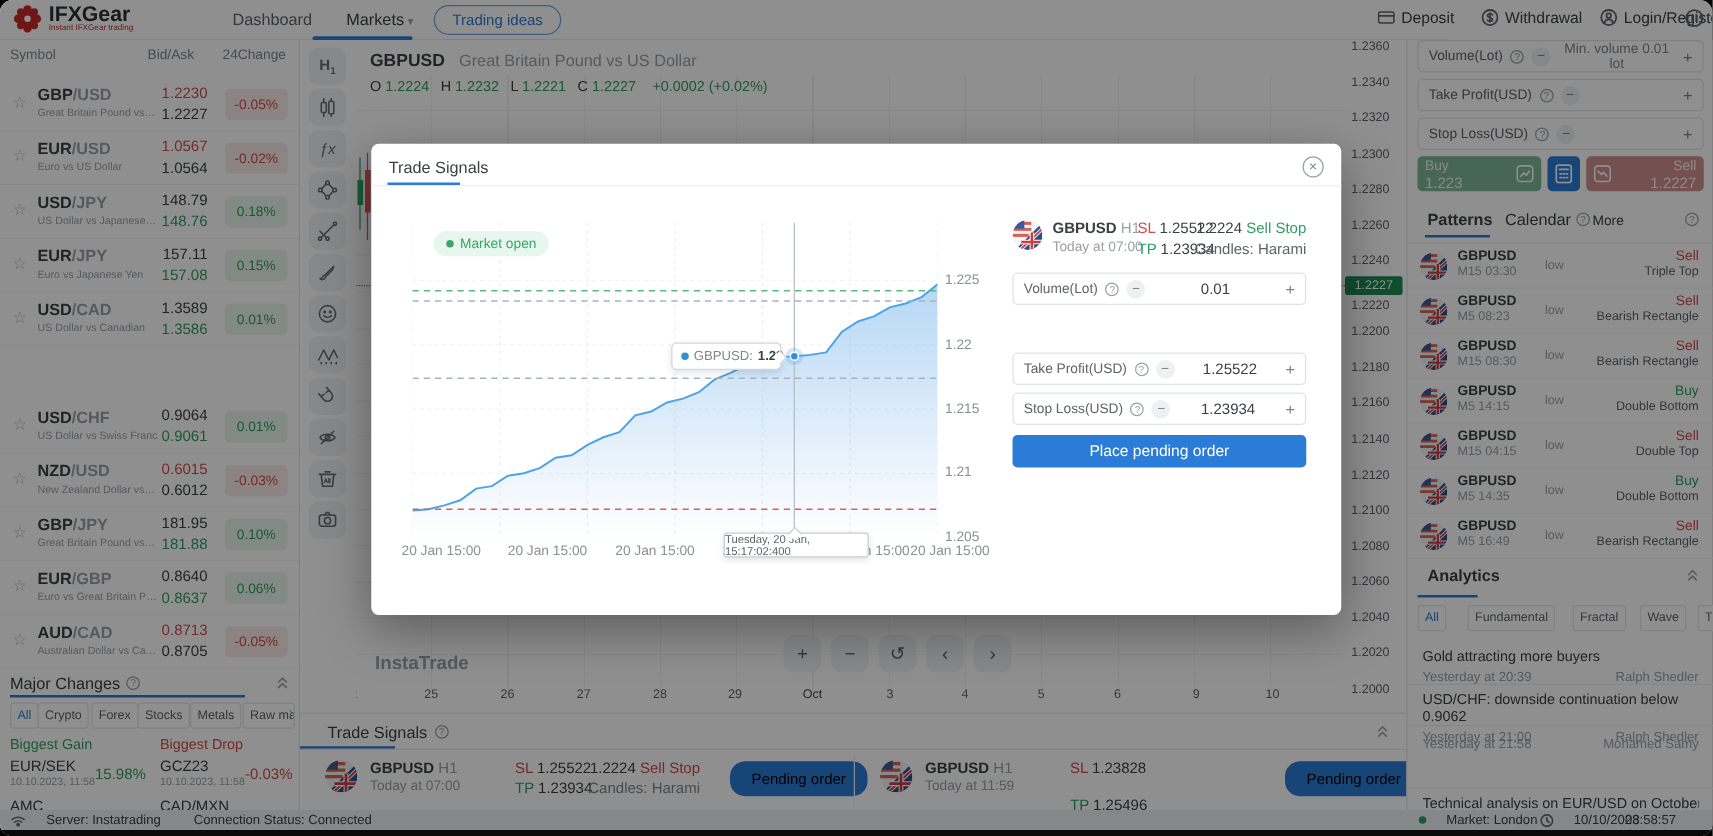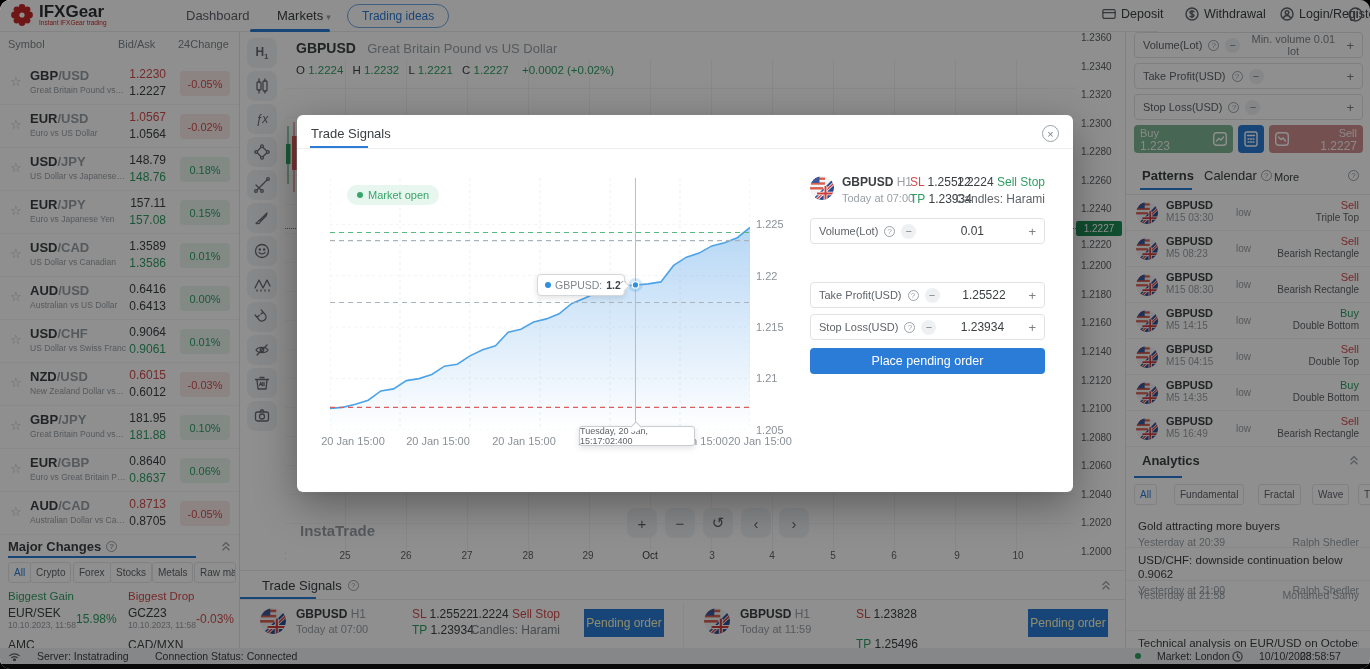--- a/index.html
+++ b/index.html
@@ -26,21 +26,21 @@
 .star{position:absolute;left:10px;top:12px;color:#b8bcc0;font-size:13px}
 .star:after{content:"☆"}
 .wpair{position:absolute;left:30px;top:6px;font-size:13px;font-weight:bold;color:#3c4043}
 .wpair .q{font-weight:bold;color:#9aa0a6}
 .wdesc{position:absolute;left:30px;top:23px;font-size:8.5px;color:#9aa0a6;width:96px;white-space:nowrap;overflow:hidden;text-overflow:ellipsis}
 .wprices{position:absolute;left:100px;top:4px;width:66px;text-align:right;font-size:12px;line-height:17px;color:#3c4043}
 .badge{position:absolute;left:180px;top:9px;width:50px;height:25px;border-radius:4px;font-size:11px;display:flex;align-items:center;justify-content:center}
 .badge-up{background:#e9f6ef;color:#2e9e63}
 .badge-dn{background:#faeaea;color:#d14b4b}
 
-.mc-title{position:absolute;left:8px;top:507px;font-size:13px;font-weight:bold;color:#3c4043;display:flex;gap:5px;align-items:center}
+.mc-title{position:absolute;left:8px;top:507px;font-size:13px;font-weight:normal;color:#3c4043;display:flex;gap:5px;align-items:center}
 .mc-underline{position:absolute;left:8px;top:524px;width:188px;height:2px;background:#2b7cd6}
 .tab-box{position:absolute;top:530px;height:21px;border:1px solid #e3e6e8;background:#fff;border-radius:3px;font-size:10px;color:#5f6368;display:flex;align-items:center;justify-content:center;padding:0 5px;white-space:nowrap}
 .tab-box.on{color:#2b7cd6}
 .mc-lab{position:absolute;top:558px;font-size:11.5px}
 .mc-sym{position:absolute;font-size:12px;color:#3c4043}
 .mc-time{font-size:8.5px;color:#9aa0a6}
 .mc-pct{position:absolute;font-size:12px}
 
 .help{display:inline-flex;width:11px;height:11px;border:1px solid #9aa2a8;border-radius:50%;color:#9aa2a8;font-size:8px;align-items:center;justify-content:center;flex:none}
 .help:after{content:"?"}
@@ -56,21 +56,21 @@
 .xtick{position:absolute;top:518px;width:30px;text-align:center;font-size:10px;color:#5f6368}
 .curline{position:absolute;left:0;top:196px;width:791px;border-top:1.5px dotted #2aa05f}
 .zoombtn{position:absolute;top:476px;width:30px;height:30px;border-radius:8px;background:#f1f3f4;color:#5f6368;font-size:15px;display:flex;align-items:center;justify-content:center}
 .watermark{position:absolute;left:15px;top:490px;font-size:15px;font-weight:bold;color:#9aa0a6}
 
 .sigpanel{position:absolute;left:240px;top:570px;width:885px;height:78px;background:#fff;border-top:1px solid #e8eaed}
 .sig-underline{position:absolute;left:0;top:26px;width:76px;height:2px;background:#2b7cd6}
 .sig-div{position:absolute;left:0;top:28px;width:885px;border-top:1px solid #ececec}
 .sigcard{position:absolute;top:32px;height:44px;width:440px}
 .flag{width:26px;height:26px;border-radius:50%;overflow:hidden;flex:none}
-.pbtn{position:absolute;left:344px;top:6px;width:80px;height:28px;background:#2b7cd6;color:#fef9c3;border:none;border-radius:0;font-size:12px;font-family:inherit}
+.pbtn{position:absolute;left:344px;top:6px;width:110px;height:28px;background:#2b7cd6;color:#000000;border:none;border-radius:12px;font-size:12px;font-family:inherit}
 
 .rightbar{position:absolute;left:1125px;top:32px;width:245px;height:616px;background:#fff;border-left:1px solid #e4e6e8;overflow:hidden}
 .frow{position:absolute;left:8px;width:229px;height:26px;border:1px solid #dfe3e6;border-radius:4px;display:flex;align-items:center;gap:6px;padding:0 8px;font-size:11px;color:#5f6368}
 .circ-btn{width:15px;height:15px;border-radius:50%;background:#eef0f2;color:#7a8187;font-size:11px;display:flex;align-items:center;justify-content:center;flex:none}
 .circ-btn:after{content:"−"}
 .plus{margin-left:auto;color:#7a8187;font-size:13px}
 .plus:after{content:"+"}
 .buybtn{position:absolute;left:8px;top:93px;width:99px;height:28px;background:#7fb694;border-radius:4px;color:#eef7f1;font-size:11px;padding:2px 6px}
 .sellbtn{position:absolute;left:143px;top:93px;width:94px;height:28px;background:#d18f8f;border-radius:4px;color:#fdf3f3;font-size:11px;padding:2px 6px;text-align:right}
 .calcbtn{position:absolute;left:112px;top:93px;width:26px;height:28px;background:#2b7cd6;border-radius:4px;display:flex;align-items:center;justify-content:center}
@@ -240,30 +240,20 @@
     </div>
     <div class="wrow" style="top:202px">
       <span class="star"></span>
       <div class="wpair"><span>USD</span><span class="q">/CAD</span></div>
       <div class="wdesc">US Dollar vs Canadian</div>
       <div class="wprices">
           <div>1.3589</div>
           <div class="up">1.3586</div>
         </div>
       <span class="badge badge-up">0.01%</span>
-    </div>
-    <div class="wrow" style="top:245px">
-      <span class="star"></span>
-      <div class="wpair"><span>AUD</span><span class="q">/USD</span></div>
-      <div class="wdesc">Australian vs US Dollar</div>
-      <div class="wprices">
-          <div>0.6416</div>
-          <div>0.6413</div>
-        </div>
-      <span class="badge badge-up">0.00%</span>
     </div>
     <div class="wrow" style="top:288px">
       <span class="star"></span>
       <div class="wpair"><span>USD</span><span class="q">/CHF</span></div>
       <div class="wdesc">US Dollar vs Swiss Franc</div>
       <div class="wprices">
           <div>0.9064</div>
           <div class="up">0.9061</div>
         </div>
       <span class="badge badge-up">0.01%</span>

